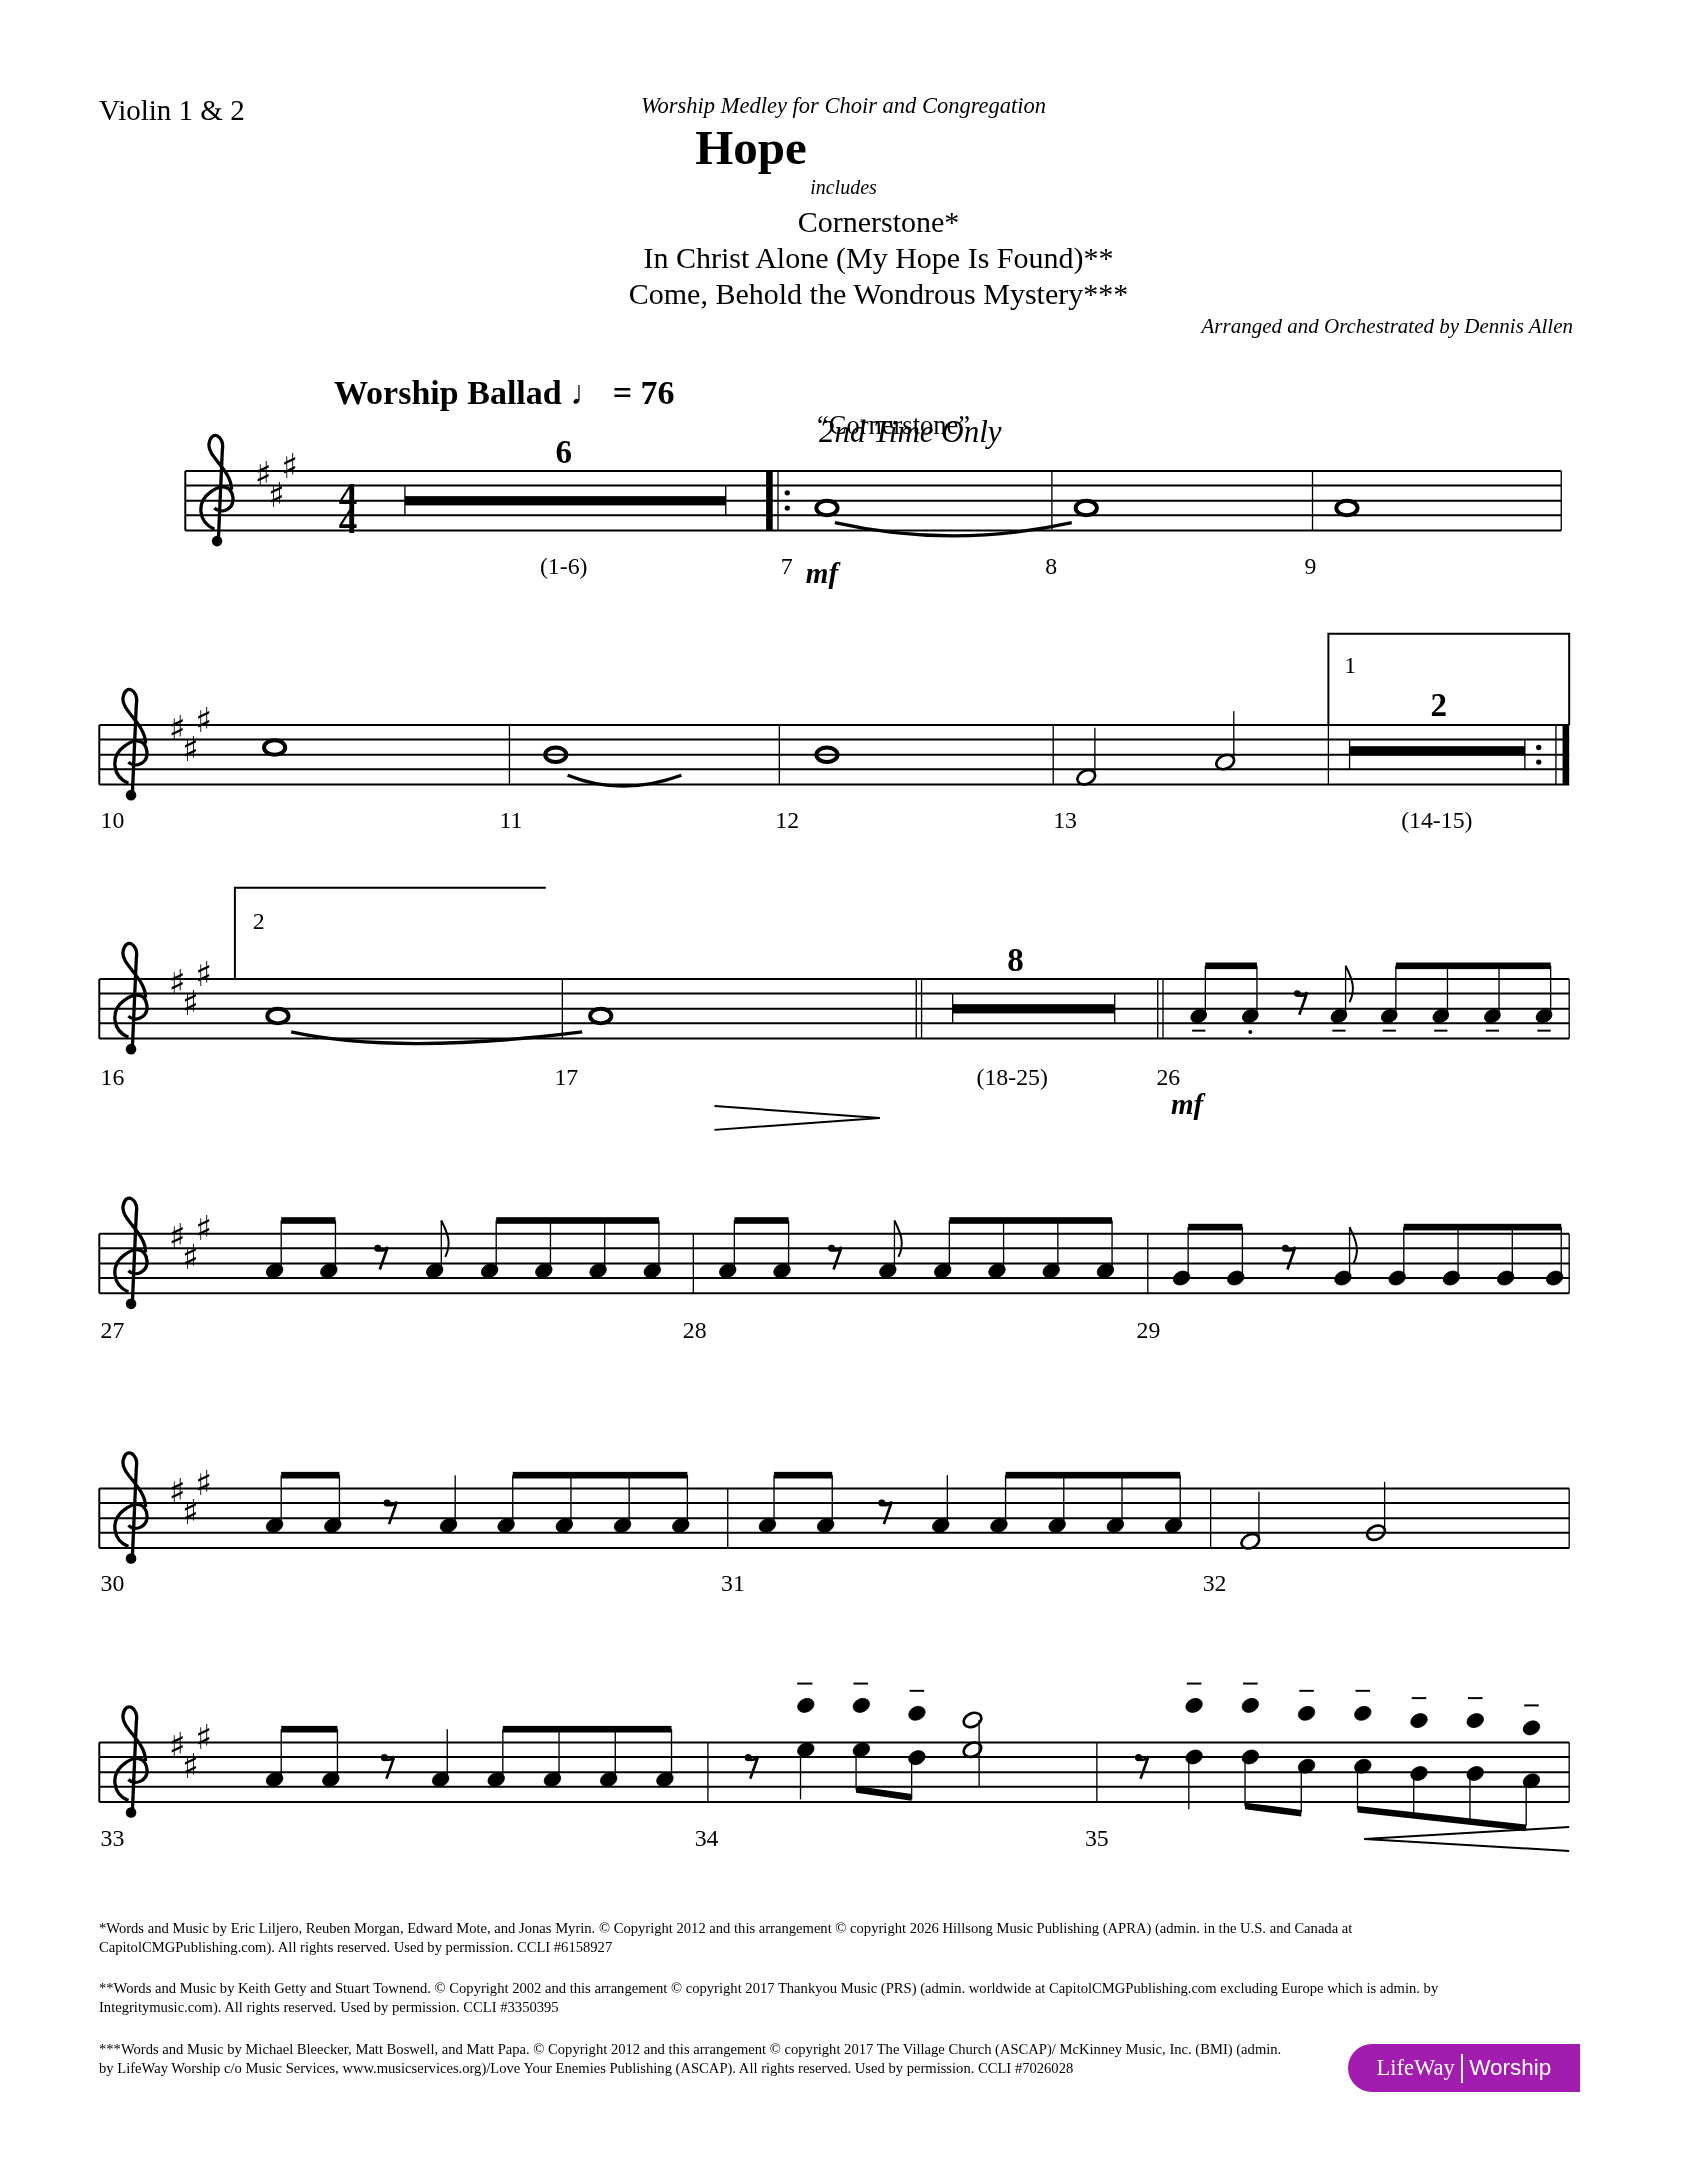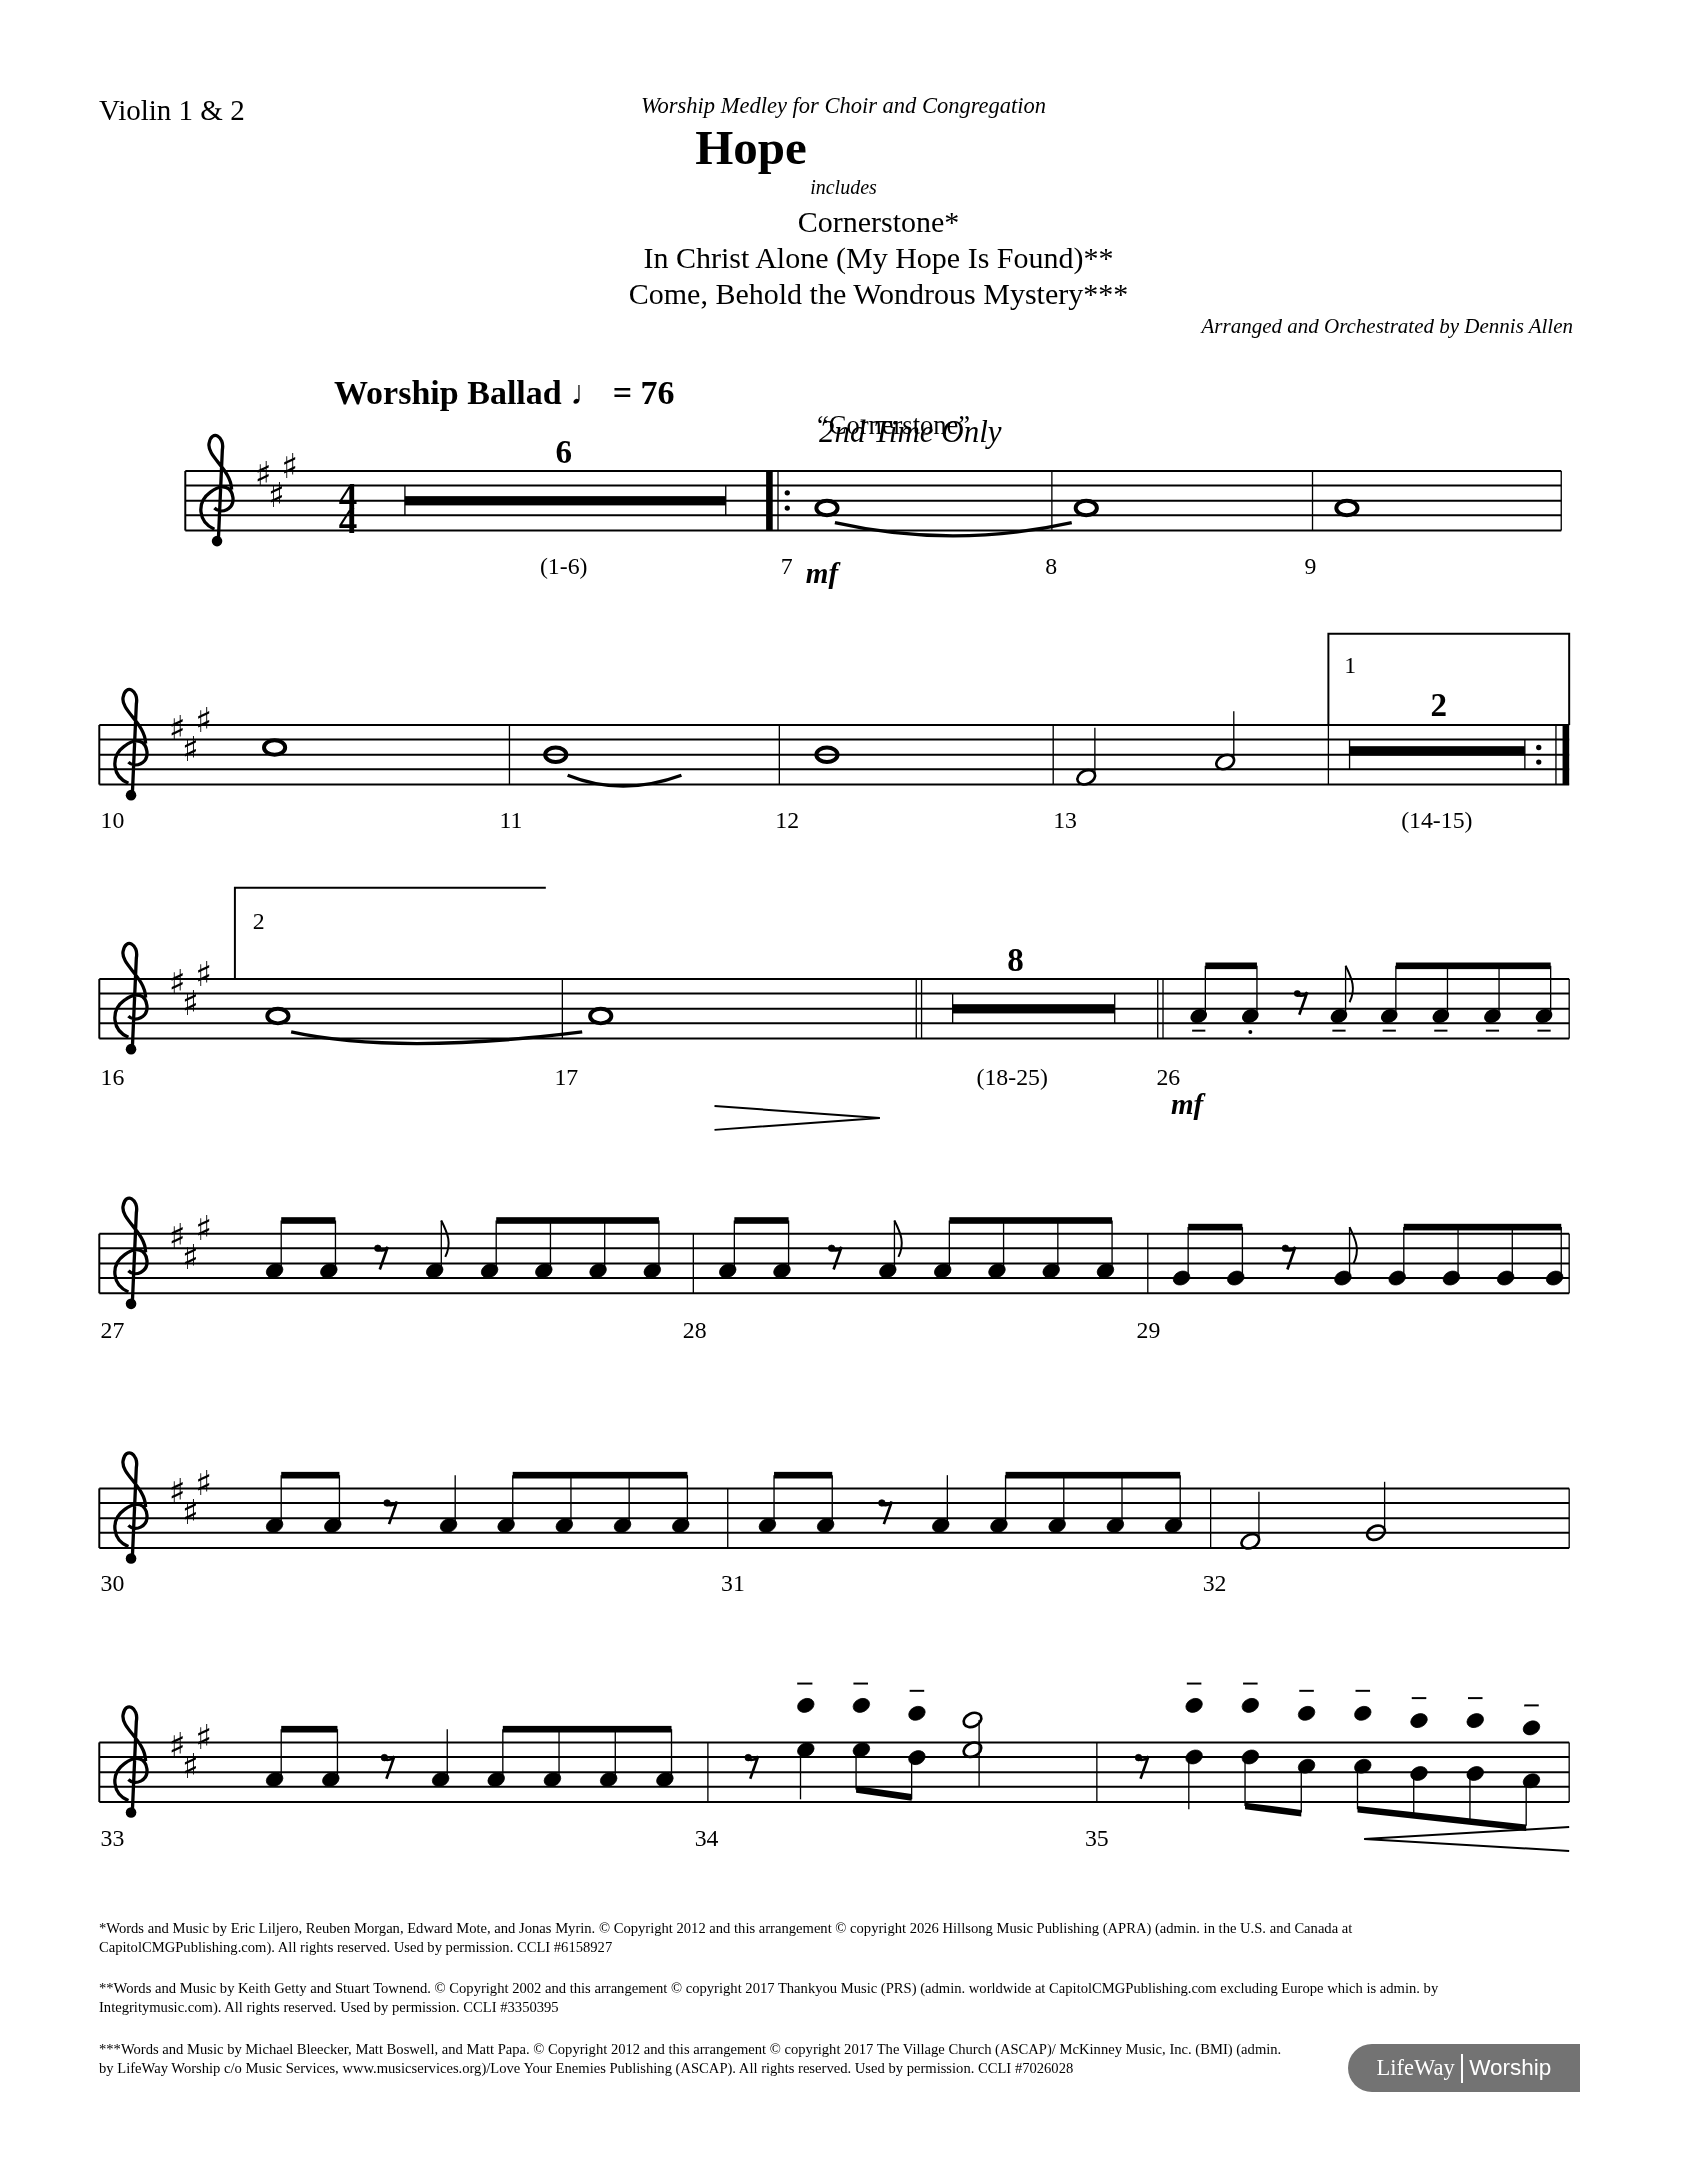--- a/index.html
+++ b/index.html
@@ -17,21 +17,21 @@
   .tempo{left:334px;top:374px;font-size:34px;font-weight:bold;}
   .reh{left:817px;top:372px;font-size:26.5px;margin-top:38px;}
   .reh2{left:819px;top:414px;font-size:31px;font-style:italic;}
   svg.score{position:absolute;left:0;top:0;}
   .mnum{font-family:"Liberation Serif",serif;font-size:36px;}
   .mrest{font-family:"Liberation Serif",serif;font-size:50px;font-weight:bold;}
   .footer{left:99px;font-size:14.6px;line-height:18.5px;white-space:normal;width:1422px;}
   .f1{top:1919px;}
   .f2{top:1979px;}
   .f3{top:2040px;width:1191px;}
-  .logo{position:absolute;left:1348px;top:2044px;width:232px;height:48px;background:#737373;border-radius:24px 0 0 24px;display:flex;align-items:center;justify-content:center;color:#fff;font-size:22.5px;}
+  .logo{position:absolute;left:1348px;top:2044px;width:232px;height:48px;background:#a21caf;border-radius:24px 0 0 24px;display:flex;align-items:center;justify-content:center;color:#fff;font-size:22.5px;}
   .logo .l1{font-family:"Liberation Serif",serif;margin-right:6.6px;}
   .logo .sep{width:1.3px;height:29px;background:#fff;margin-right:6.6px;}
   .logo .l2{font-family:"Liberation Sans",sans-serif;}
 </style>
 </head>
 <body>
 
 <div class="abs part">Violin 1 &amp; 2</div>
 <div class="abs subtitle">Worship Medley for Choir and Congregation</div>
 <div class="abs title">Hope</div>

